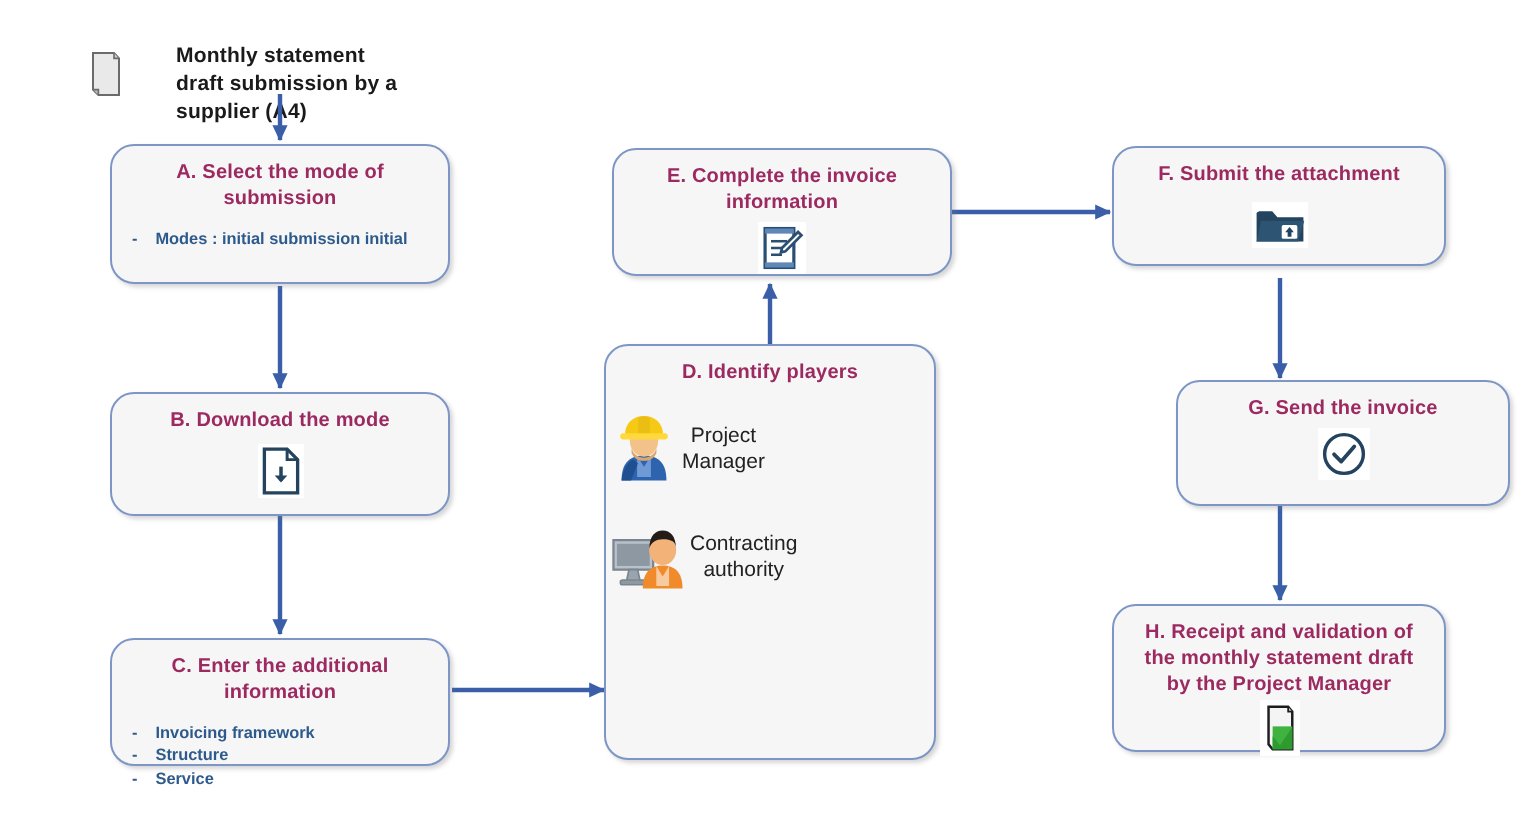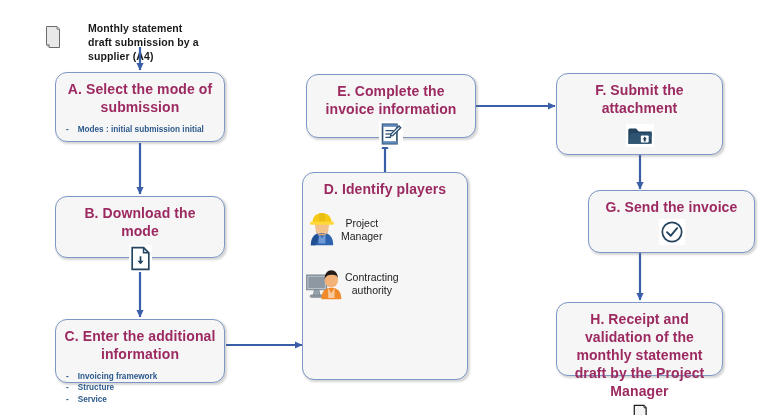--- a/index.html
+++ b/index.html
@@ -47,21 +47,21 @@
     position: absolute;
     box-sizing: border-box;
     background: #f6f6f6;
     border: 1.4px solid #7d96c6;
     border-radius: 12px;
     box-shadow: 1.5px 1.5px 2px rgba(120,120,120,0.30);
   }
   .node-title {
     color: #9c2a61;
     font-weight: bold;
-    font-size: 14px;
+    font-size: 10px;
     text-align: center;
     line-height: 1.28;
     margin: 8px 8px 0 8px;
     letter-spacing: 0.1px;
   }
   .bullets {
     margin: 7px 0 0 0;
     padding: 0 6px 0 10px;
     list-style: none;
     color: #2d5a8c;
@@ -248,21 +248,21 @@
           <rect x="3" y="22.5" width="17" height="3" fill="#5f87b8"></rect>
           <line x1="6.5" y1="10" x2="16" y2="10" stroke="#2b4f72" stroke-width="1.5"></line>
           <line x1="6.5" y1="14" x2="16" y2="14" stroke="#2b4f72" stroke-width="1.5"></line>
           <line x1="6.5" y1="18" x2="13" y2="18" stroke="#2b4f72" stroke-width="1.5"></line>
           <path d="M22.5 4.5 L24.5 6.5 L15 16 L12.4 16.6 L13 14 Z" fill="#ffffff" stroke="#2b4f72" stroke-width="1.6"></path>
         </svg>
       </span>
     </div>
   </div>
 
-  <div class="node" style="left:556px; top:73px; width:167px; height:82px;">
+  <div class="node" style="left:556px; top:73px; width:167px; height:60px;">
     <div class="node-title">F. Submit the attachment</div>
     <div class="icon-wrap" style="margin-top:6px;">
       <span class="icon-box">
         <svg viewBox="0 0 30 24" width="26" height="21" aria-hidden="true">
           <path d="M1.5 5 L1.5 21.5 L28.5 21.5 L28.5 7.5 L13.5 7.5 L10.5 4 L3 4 Z" fill="#23435e"></path>
           <path d="M4 9.5 L29 9.5 L25.5 21.5 L1.5 21.5 Z" fill="#2d5472"></path>
           <rect x="16" y="12" width="9" height="8" rx="1" fill="#ffffff"></rect>
           <path d="M20.5 13.2 L23 16.2 L21.6 16.2 L21.6 18.8 L19.4 18.8 L19.4 16.2 L18 16.2 Z" fill="#23435e"></path>
         </svg>
       </span>

